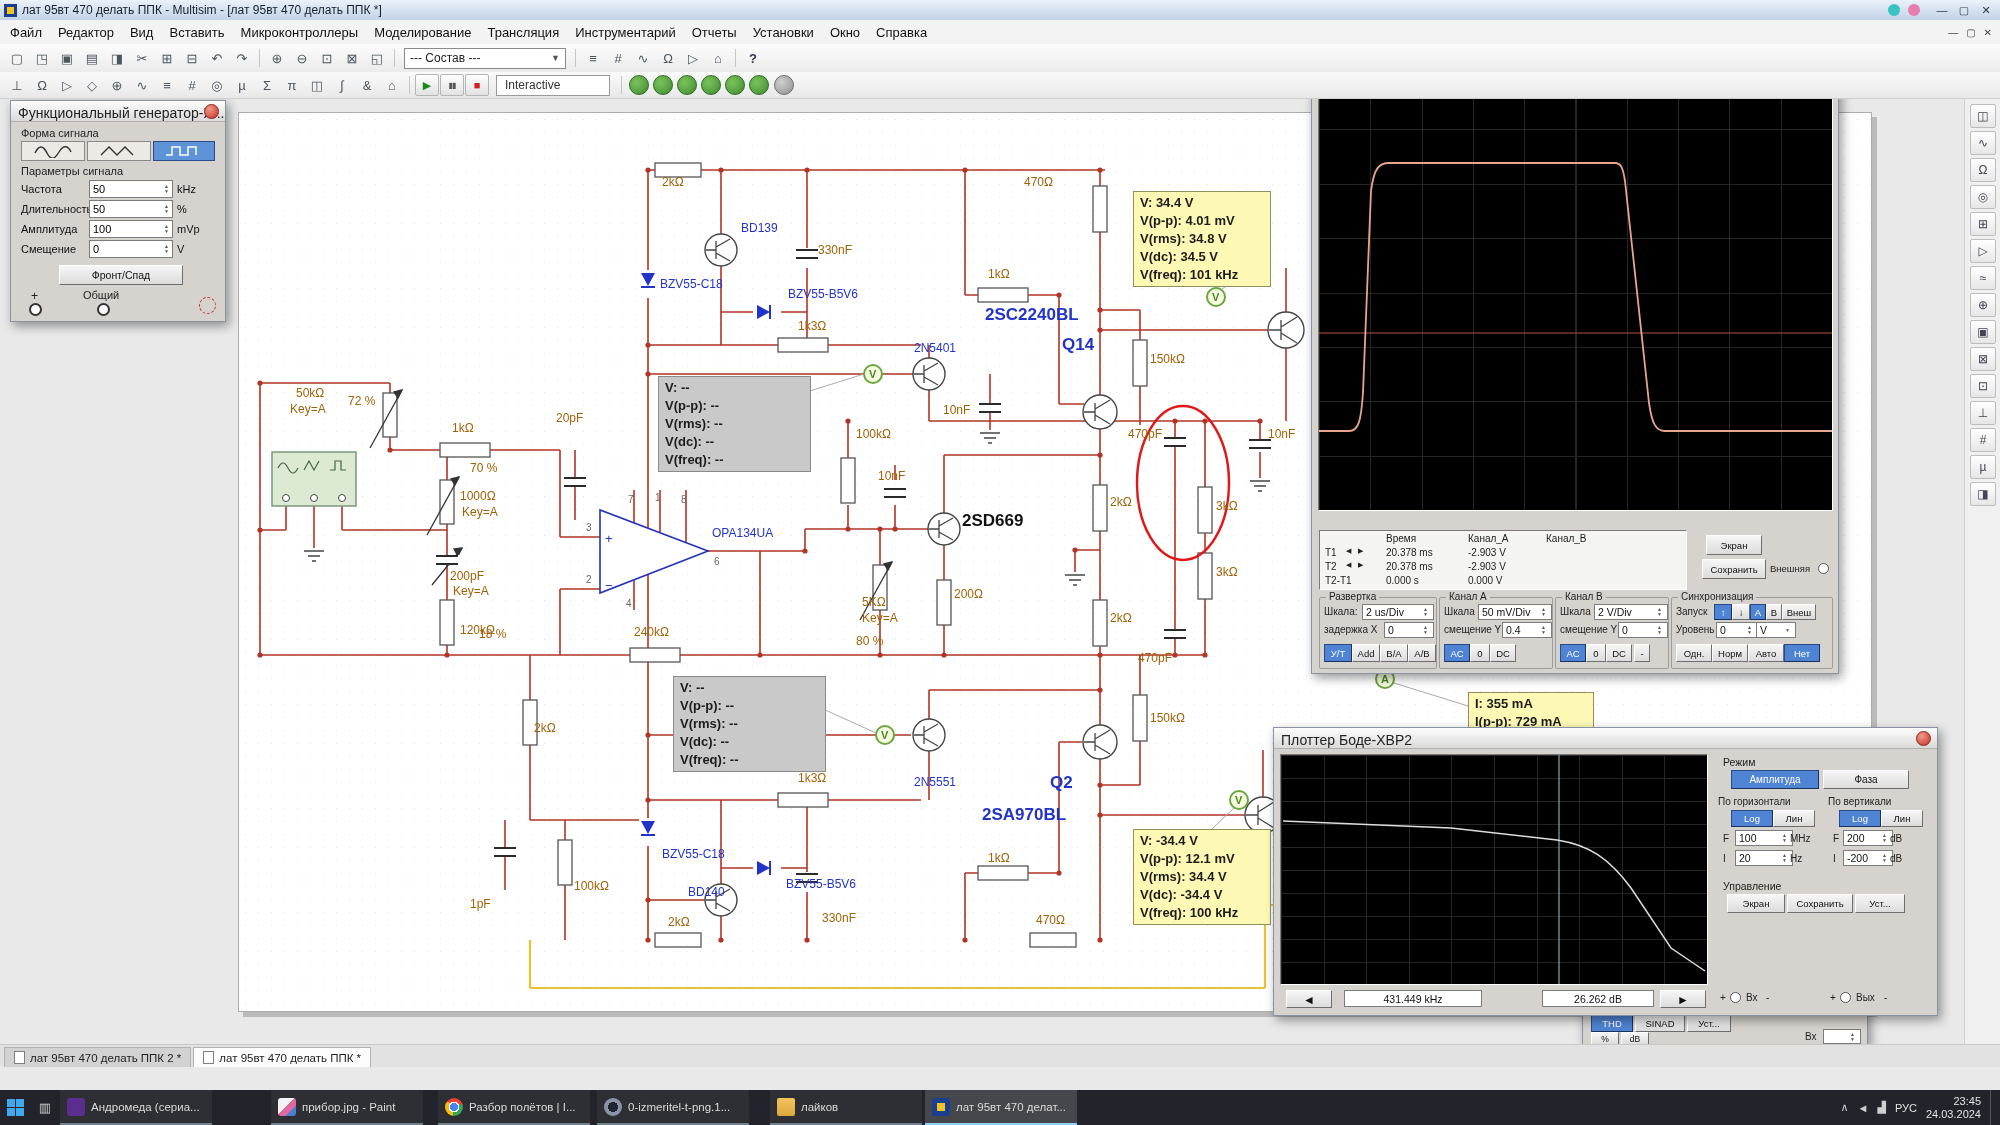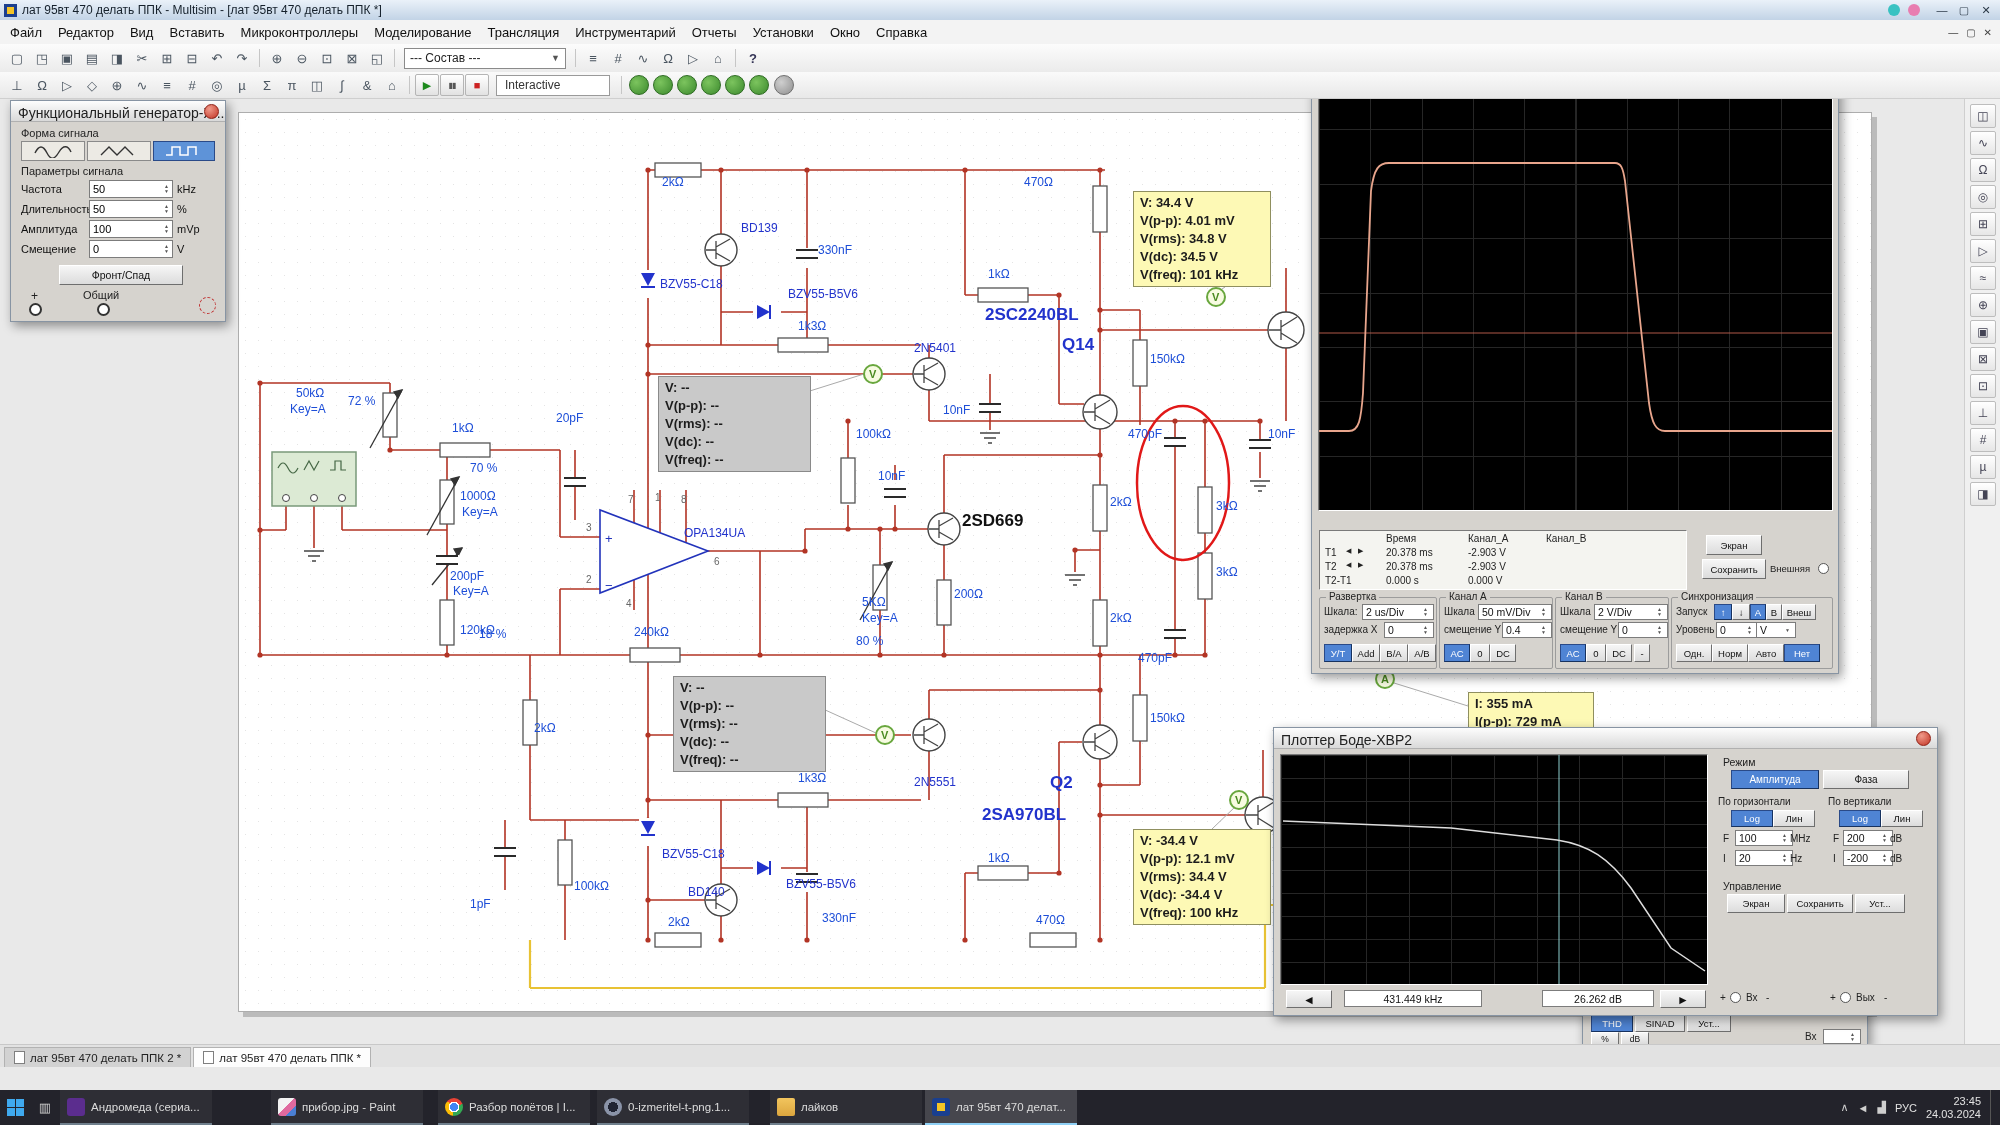--- a/index.html
+++ b/index.html
@@ -35,21 +35,21 @@
     border:1px solid #2d6b22;margin:0 2px;}
   .gearcirc{width:18px;height:18px;border-radius:50%;background:radial-gradient(circle at 35% 35%,#cfcfcf,#8f8f8f);
     border:1px solid #6f6f6f;margin:0 2px;}
   
   #canvas{position:absolute;inset:0;background:#e9e9e9;z-index:0;}
   #sheet{position:absolute;left:238px;top:112px;width:1632px;height:898px;background:#fff;border:1px solid #adadad;
     box-shadow:5px 5px 0 rgba(130,130,130,.45);
     background-image:radial-gradient(#e4e4e4 0.9px,transparent 1px);background-size:13px 13px;}
   #schem{position:absolute;left:0;top:0;width:2000px;height:1125px;}
   .lb{position:absolute;white-space:nowrap;line-height:1.1;z-index:3;}
-  .lb.v{font-size:12px;color:#1d4ed8;}
+  .lb.v{font-size:12px;color:#a16207;}
   .lb.p{font-size:12px;color:#2233cc;}
   .lb.P{font-size:17px;font-weight:bold;color:#2233cc;}
   .lb.B{font-size:17px;font-weight:bold;color:#111;}
   .lb.n{font-size:10px;color:#666;}
   .ptip{position:absolute;z-index:5;border:1px solid #8f8f5f;padding:2px 6px;font-size:13px;font-weight:600;
     color:#1c1c1c;line-height:18px;}
   .ptip.yellow{background:#fdf9b5;}
   .ptip.gray{background:#c9c9c9;border-color:#8a8a8a;}
   
   .iwin{position:absolute;background:#d6d3ce;border:1px solid #8794a3;box-shadow:3px 4px 10px rgba(0,0,0,.4);}
@@ -399,21 +399,21 @@
         <span class="lb v" style="left: 556px; top: 412px;">20pF</span>
         <span class="lb v" style="left: 470px; top: 462px;">70 %</span>
         <span class="lb v" style="left: 460px; top: 490px;">1000Ω</span>
         <span class="lb v" style="left: 462px; top: 506px;">Key=A</span>
         <span class="lb v" style="left: 450px; top: 570px;">200pF</span>
         <span class="lb v" style="left: 453px; top: 585px;">Key=A</span>
         <span class="lb v" style="left: 455px; top: 628px; padding-left: 24px;">18 %</span>
         <span class="lb v" style="left: 460px; top: 624px;">120kΩ</span>
         <span class="lb v" style="left: 856px; top: 428px;">100kΩ</span>
         <span class="lb v" style="left: 878px; top: 470px;">10nF</span>
-        <span class="lb p" style="left: 684px; top: 527px;">OPA134UA</span>
+        <span class="lb p" style="left: 712px; top: 527px;">OPA134UA</span>
         <span class="lb v" style="left: 634px; top: 626px;">240kΩ</span>
         <span class="lb v" style="left: 862px; top: 596px;">5KΩ</span>
         <span class="lb v" style="left: 862px; top: 612px;">Key=A</span>
         <span class="lb v" style="left: 856px; top: 635px;">80 %</span>
         <span class="lb v" style="left: 954px; top: 588px;">200Ω</span>
         <span class="lb B" style="left: 962px; top: 512px;">2SD669</span>
         <span class="lb v" style="left: 534px; top: 722px;">2kΩ</span>
         <span class="lb v" style="left: 798px; top: 772px;">1k3Ω</span>
         <span class="lb p" style="left: 914px; top: 776px;">2N5551</span>
         <span class="lb P" style="left: 982px; top: 806px;">2SA970BL</span>

